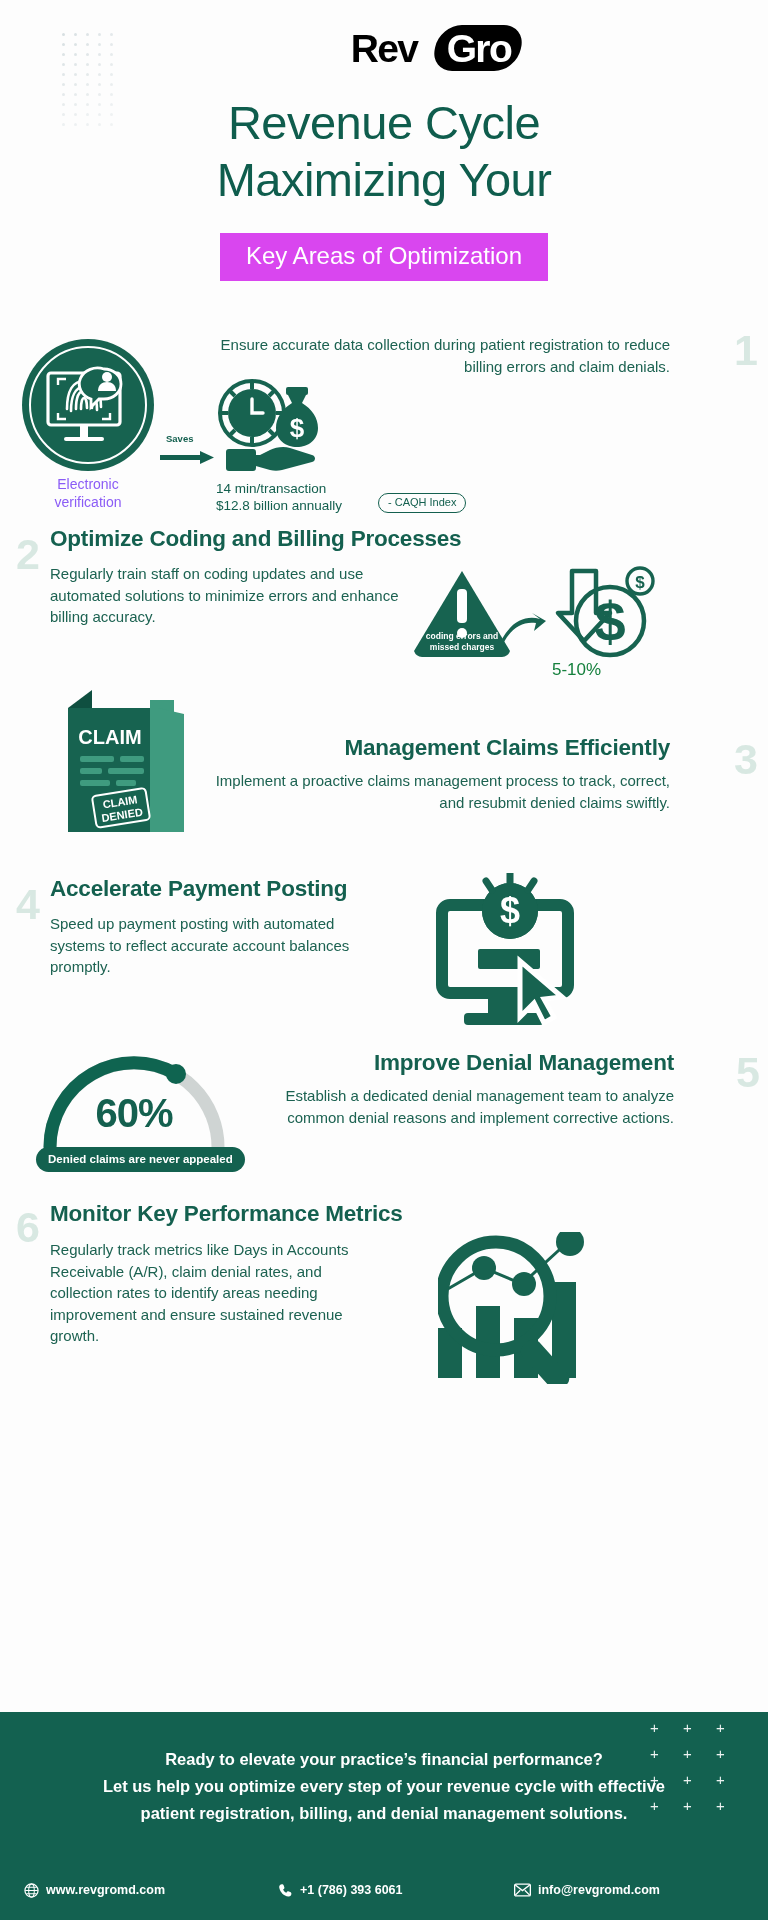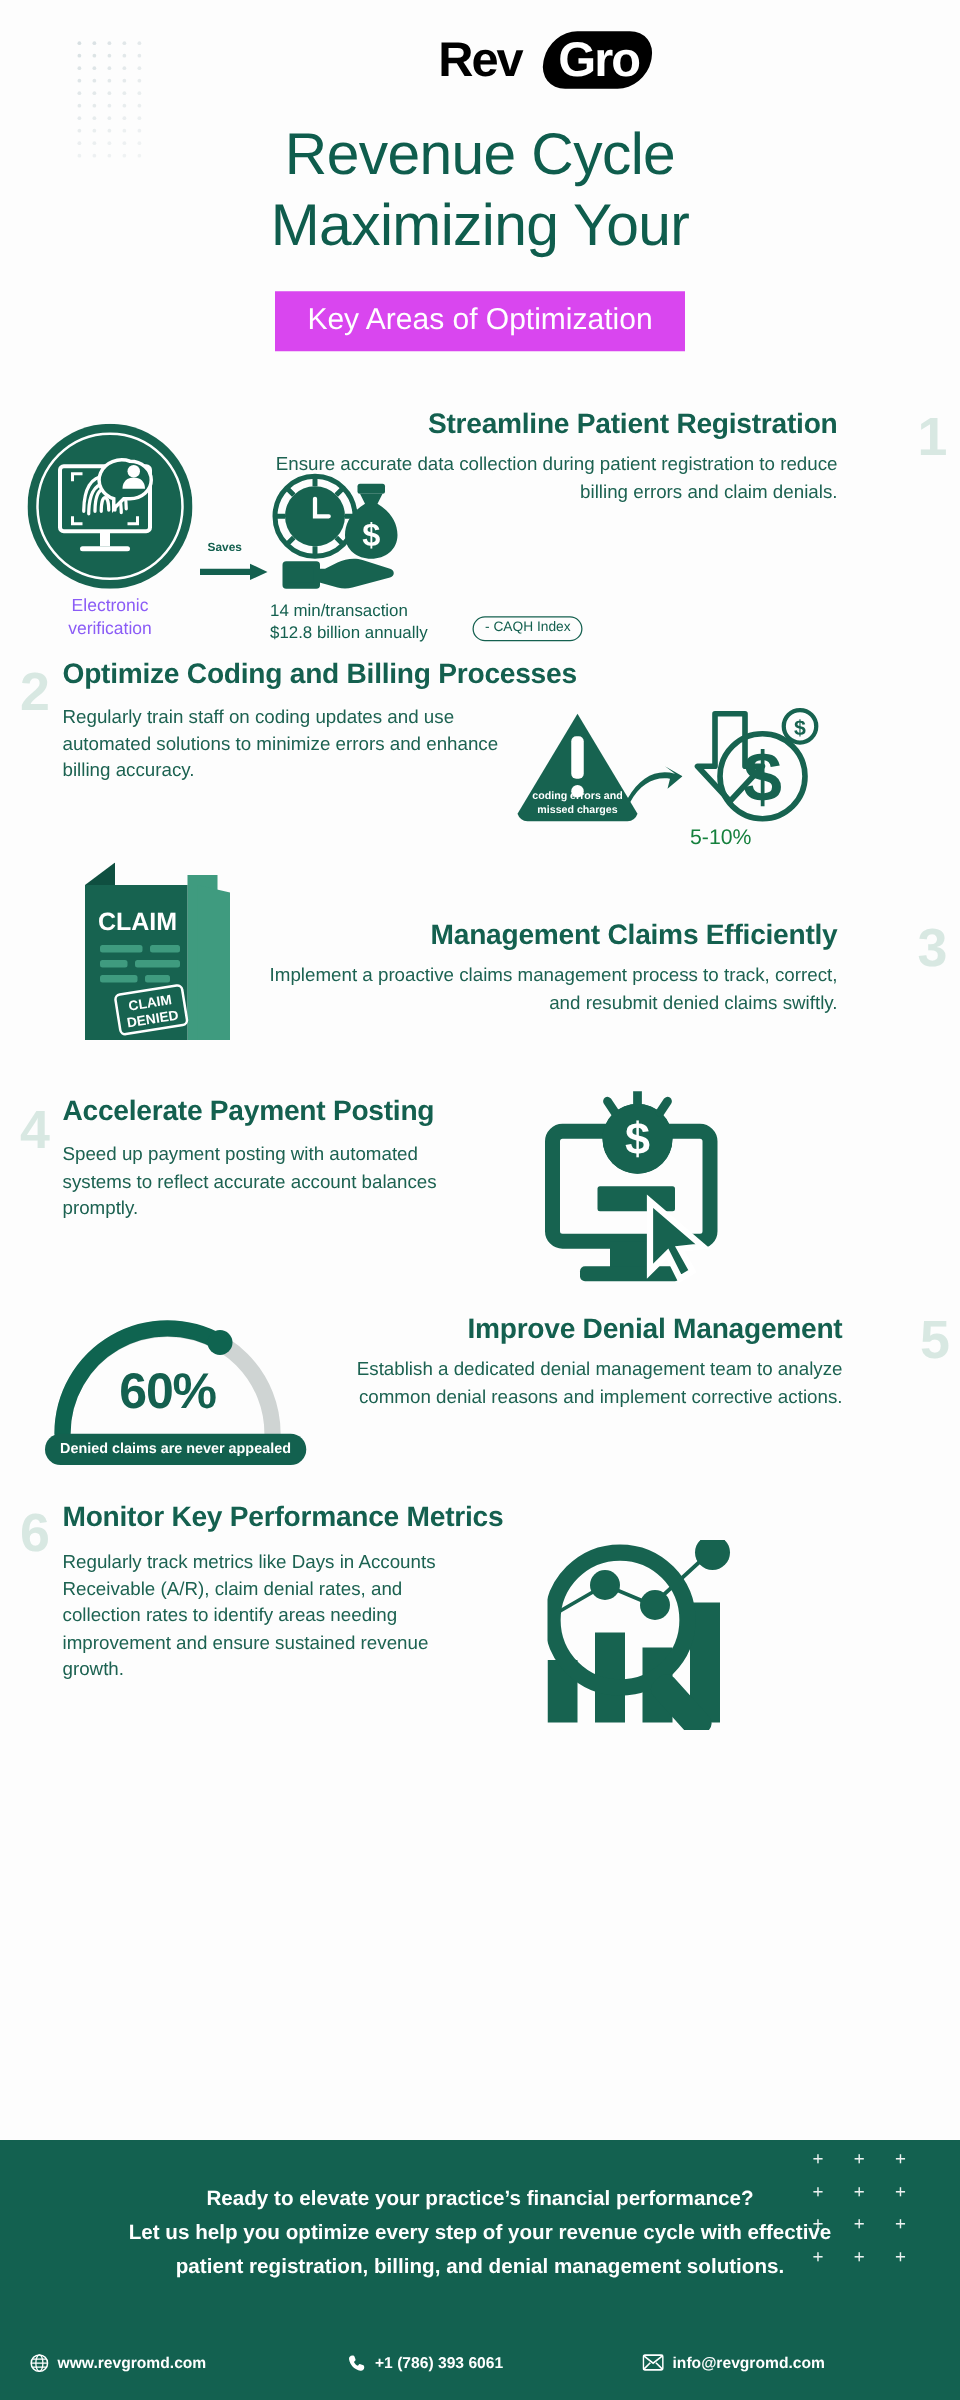--- a/index.html
+++ b/index.html
@@ -310,21 +310,20 @@
     <div>Revenue Cycle</div>
     <div>Maximizing Your</div>
   </div>
 
   <div class="sub-banner">
     <div class="sub-banner-inner">Key Areas of Optimization</div>
   </div>
 
   <div class="section" style="top:325px;">
     <div style="position:absolute; left:208px; top:0; width:500px;">
-      <div class="sec-title txt-right" style="padding-right:38px;">Streamline Patient Registration</div>
       <div class="sec-body txt-right" style="padding-right:38px; margin-top:9px;">Ensure accurate data collection during patient registration to reduce billing errors and claim denials.</div>
     </div>
     <div class="big-num" style="position:absolute; right:10px; top:4px;">1</div>
 
     <div style="position:absolute; left:22px; top:14px;">
       <svg class="ico" width="132" height="132" viewBox="0 0 132 132">
         <circle cx="66" cy="66" r="66" fill="#176350"></circle>
         <circle cx="66" cy="66" r="58" fill="none" stroke="#ffffff" stroke-width="2"></circle>
         <rect x="26" y="34" width="72" height="52" rx="3" fill="none" stroke="#ffffff" stroke-width="3.2"></rect>
         <rect x="58" y="86" width="8" height="12" fill="#ffffff"></rect>

